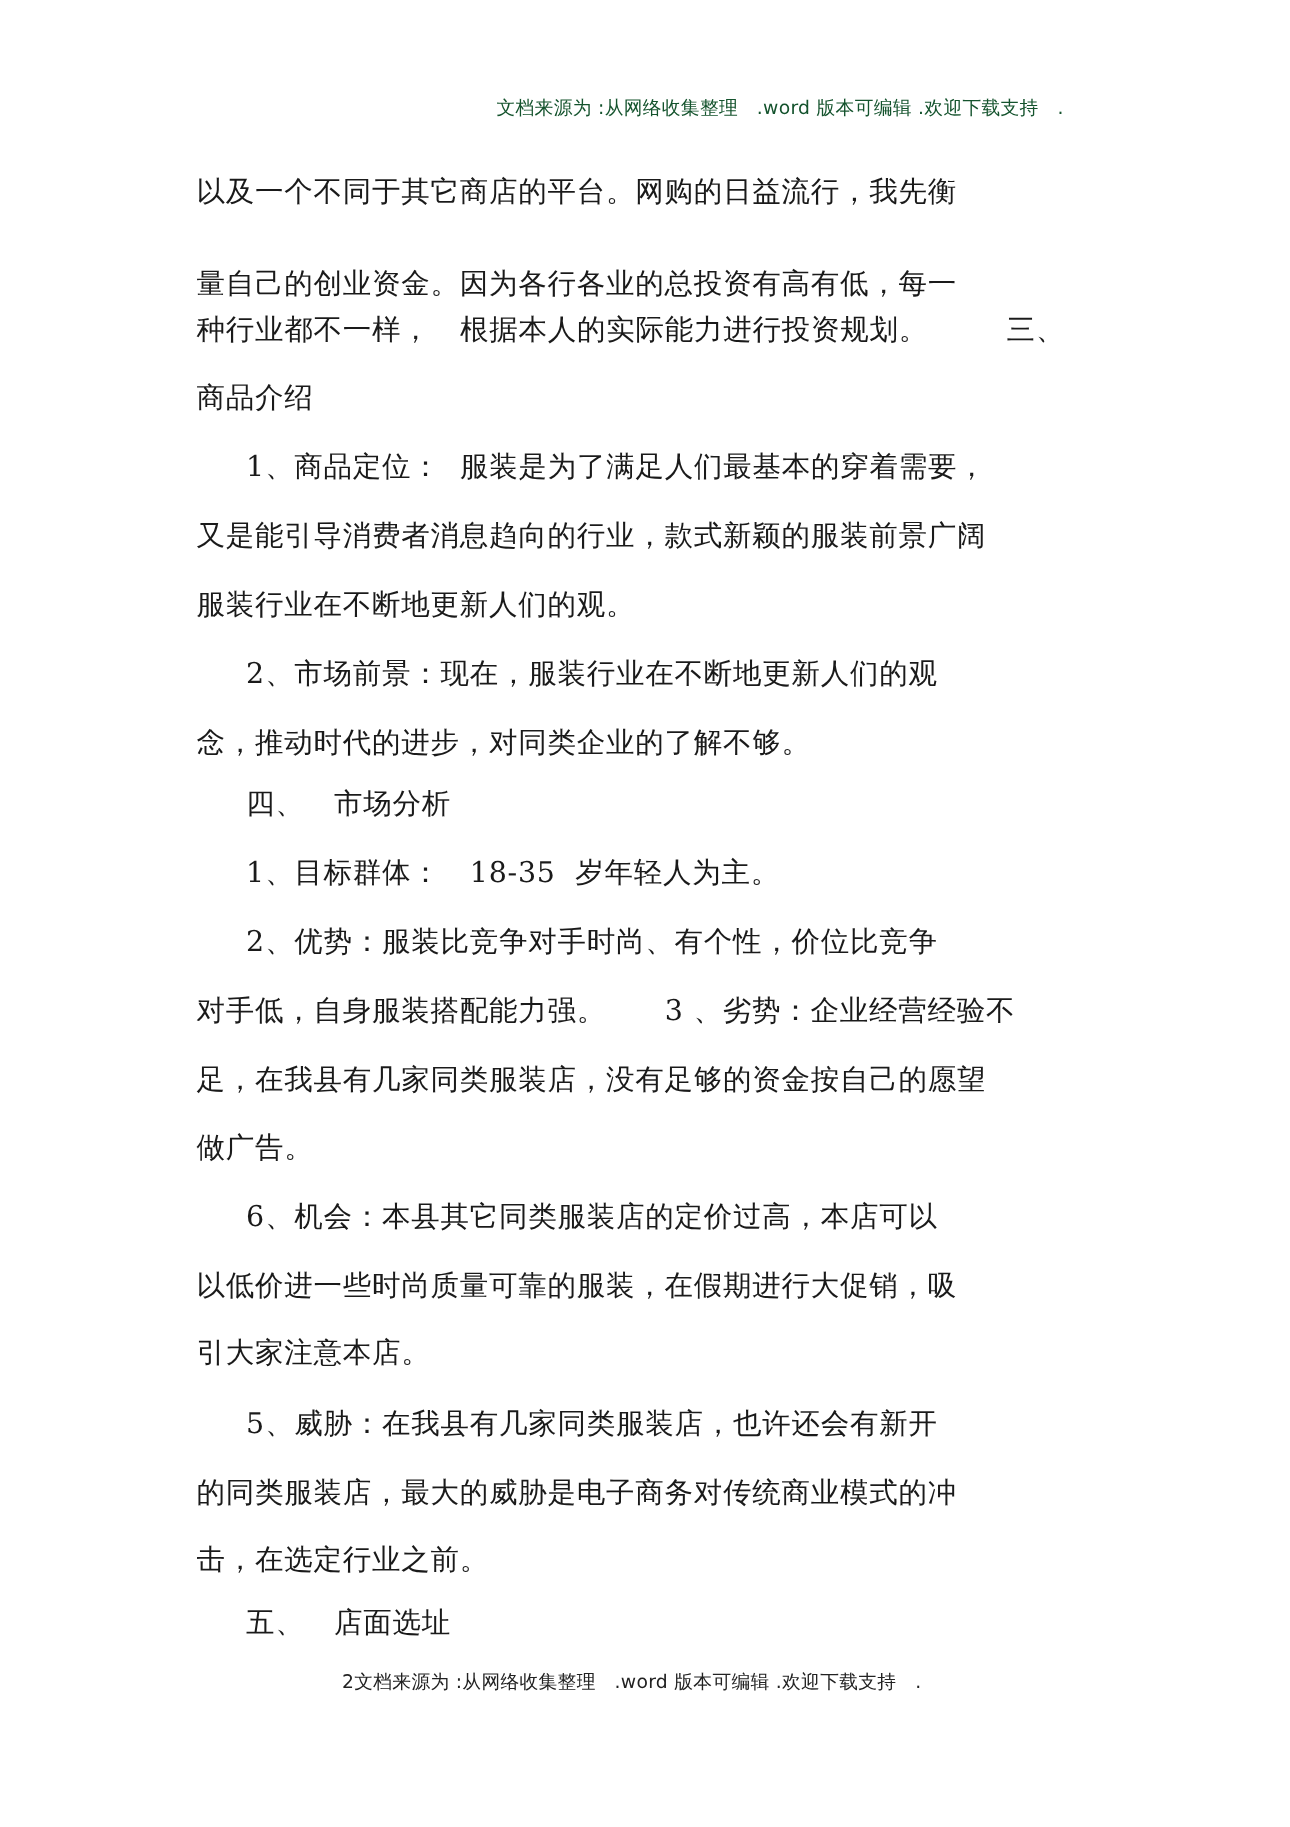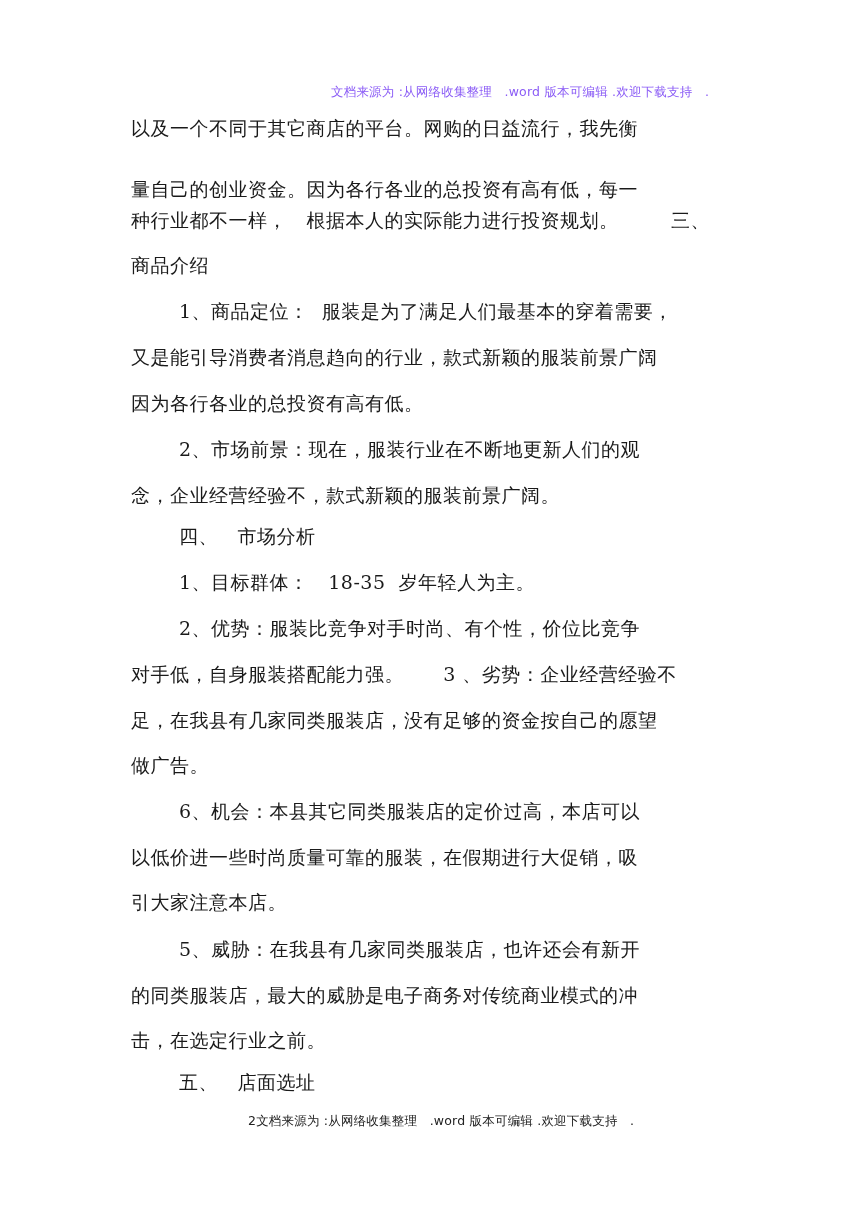--- a/index.html
+++ b/index.html
@@ -14,61 +14,59 @@
       overflow: hidden;
       font-family: "DejaVu Serif", "Liberation Serif", serif;
       color: #1a1a1a;
     }
     .header {
       position: absolute;
       left: 331px;
       top: 64px;
       font-size: 12.5px;
       white-space: pre;
-      color: #8b5cf6;
+      color: #14532d;
       font-family: "DejaVu Sans", "Liberation Sans", sans-serif;
       letter-spacing: 0.2px;
-      margin-top: 20px;
     }
     .footer {
       position: absolute;
       left: 228px;
       top: 1113px;
       font-size: 12.5px;
       white-space: pre;
       color: #222;
       font-family: "DejaVu Sans", "Liberation Sans", sans-serif;
       letter-spacing: 0.2px;
-      margin-left: 20px;
     }
     .line {
       position: absolute;
       left: 131px;
       font-size: 19px;
       line-height: 24px;
       white-space: pre;
       letter-spacing: 0.5px;
     }
-    .indent { left: 179px; text-align: right; }
+    .indent { left: 164px; text-align: right; }
   </style>
 </head>
 <body>
 
 <div class="header">文档来源为 :从网络收集整理   .word 版本可编辑 .欢迎下载支持   .</div>
 
 <div>
   <div class="line" style="top:116px">以及一个不同于其它商店的平台。网购的日益流行，我先衡</div>
   <div class="line" style="top:177px">量自己的创业资金。因为各行各业的总投资有高有低，每一</div>
   <div class="line" style="top:208px">种行业都不一样，   根据本人的实际能力进行投资规划。        三、</div>
   <div class="line" style="top:253px">商品介绍</div>
   <div class="line indent" style="top:299px">1、商品定位：  服装是为了满足人们最基本的穿着需要，</div>
   <div class="line" style="top:345px">又是能引导消费者消息趋向的行业，款式新颖的服装前景广阔</div>
-  <div class="line" style="top:391px">因为各行各业的总投资有高有低。</div>
+  <div class="line" style="top:391px">服装行业在不断地更新人们的观。</div>
   <div class="line indent" style="top:437px">2、市场前景：现在，服装行业在不断地更新人们的观</div>
-  <div class="line" style="top:483px">念，企业经营经验不，款式新颖的服装前景广阔。</div>
+  <div class="line" style="top:483px">念，推动时代的进步，对同类企业的了解不够。</div>
   <div class="line indent" style="top:524px">四、   市场分析</div>
   <div class="line indent" style="top:570px">1、目标群体：   18-35  岁年轻人为主。</div>
   <div class="line indent" style="top:616px">2、优势：服装比竞争对手时尚、有个性，价位比竞争</div>
   <div class="line" style="top:662px">对手低，自身服装搭配能力强。      3 、劣势：企业经营经验不</div>
   <div class="line" style="top:708px">足，在我县有几家同类服装店，没有足够的资金按自己的愿望</div>
   <div class="line" style="top:753px">做广告。</div>
   <div class="line indent" style="top:799px">6、机会：本县其它同类服装店的定价过高，本店可以</div>
   <div class="line" style="top:845px">以低价进一些时尚质量可靠的服装，在假期进行大促销，吸</div>
   <div class="line" style="top:890px">引大家注意本店。</div>
   <div class="line indent" style="top:937px">5、威胁：在我县有几家同类服装店，也许还会有新开</div>

